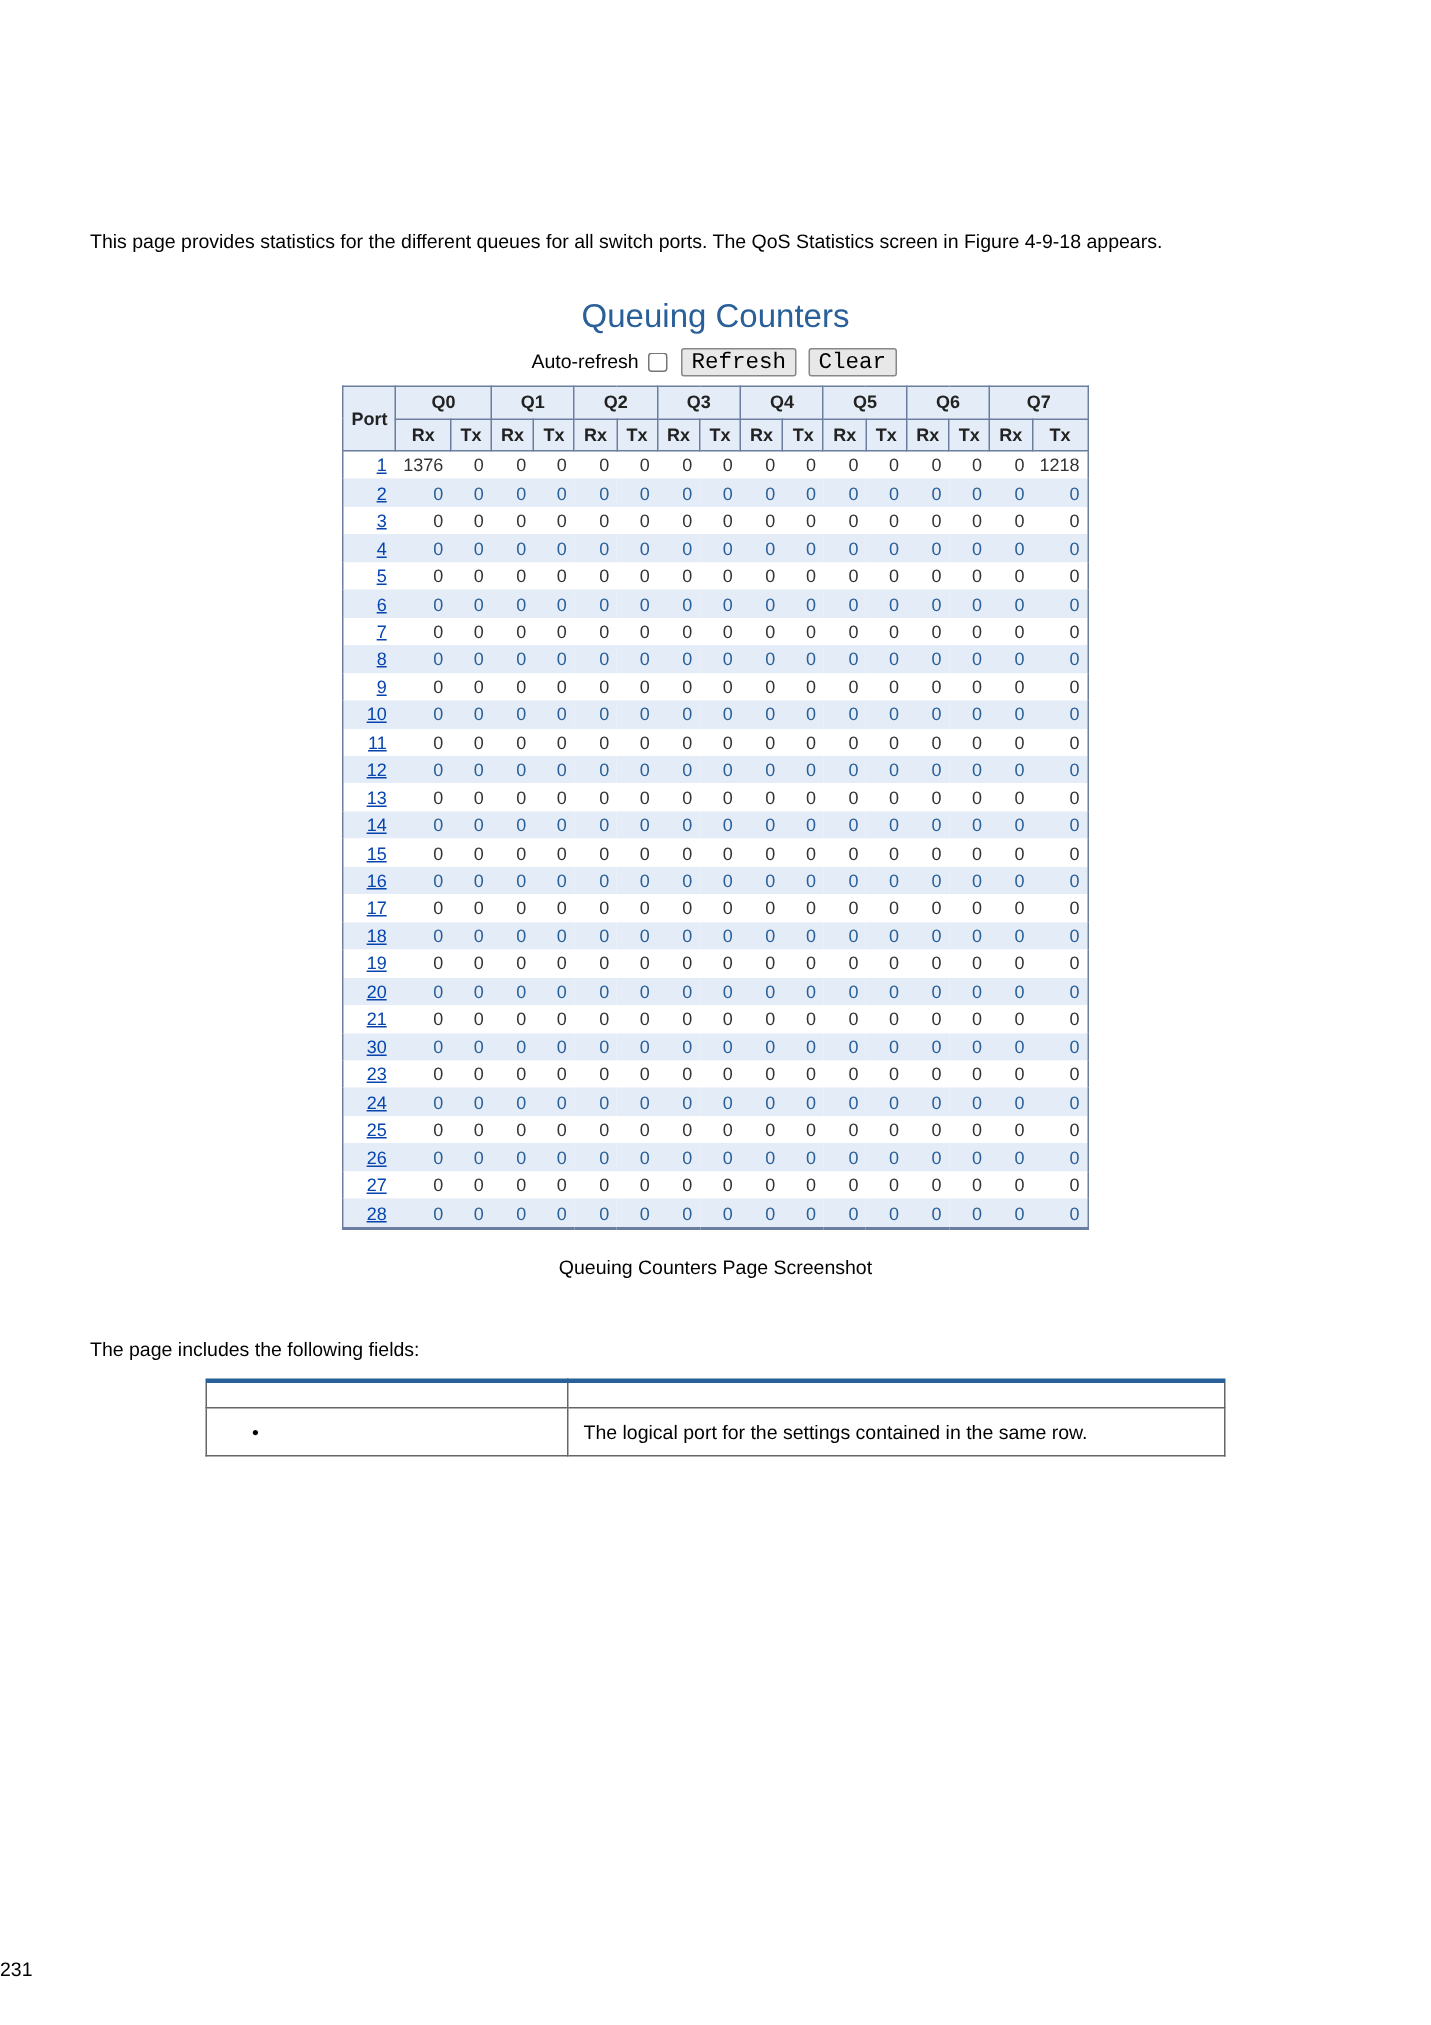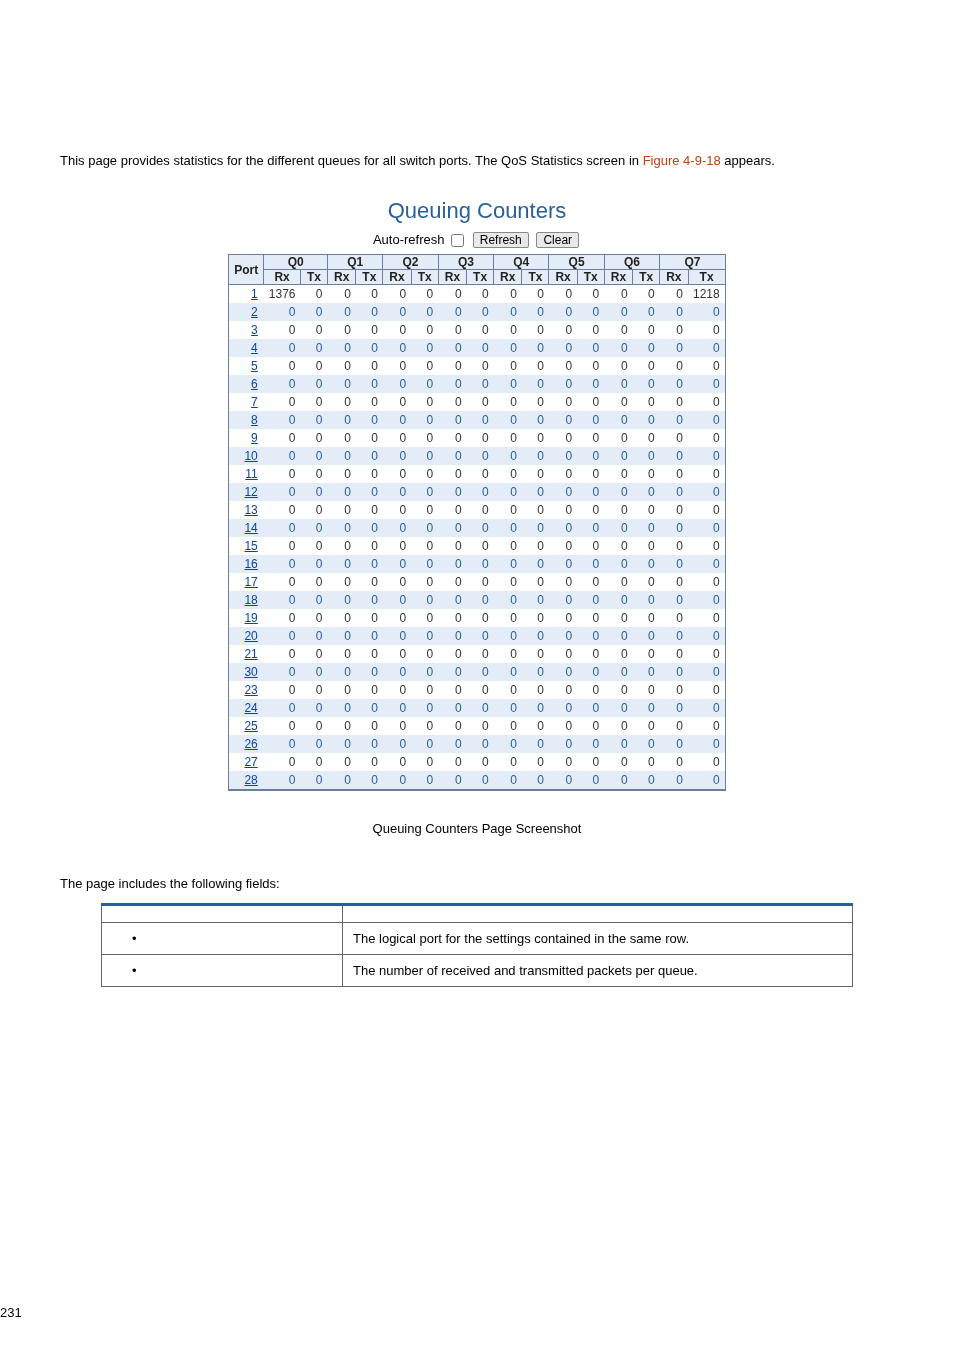--- a/index.html
+++ b/index.html
@@ -1,34 +1,34 @@
 <!DOCTYPE html>
 <html><head>
 <meta charset="utf-8">
 <style>
   html,body{margin:0;padding:0;font-family:Arial,Helvetica,sans-serif;font-size:13px;color:#000;background:#fff}
   .page{width:954px;min-height:1350px;margin:0 auto;position:relative;padding:140px 60px 0 60px;box-sizing:border-box}
   .intro{font-size:13px;margin-bottom:30px}
-  .intro a{color:#c2410c;text-decoration:none}
+  .intro a{color:#000000;text-decoration:none}
   .qc-title{font-family:Arial,Helvetica,sans-serif;font-size:22px;font-weight:normal;color:#2a6099;text-align:center;margin:0 0 8px 0}
   .toolbar{text-align:center;margin-bottom:6px;font-size:13px}
   .toolbar input[type=checkbox]{vertical-align:middle;margin:0 3px}
-  .toolbar button{font-family:Liberation Sans, sans-serif;font-size:12px;padding:0 6px;margin:0 2px;border:1px solid #888;background:#e8e8e8;border-radius:2px}
+  .toolbar button{font-family:Liberation Mono, monospace;font-size:15px;padding:0 6px;margin:0 2px;border:1px solid #888;background:#e8e8e8;border-radius:2px}
   .qc-wrap{display:flex;justify-content:center;margin-bottom:30px}
   table.qc{border-collapse:collapse;font-size:12px;color:#333;border:1px solid #6b7ea0;border-bottom: 2px solid #6b7ea0;}
   table.qc th{background:#e4ecf7;border:1px solid #6b7ea0;font-weight:bold;color:#222;padding:0 6px;text-align:center;font-size:12px}
-  table.qc th.port{padding:0 5px}
+  table.qc th.port{padding:14px 5px}
   table.qc td{padding:1px 5px;text-align:right;border:none;font-size:12px;line-height:16px}
   table.qc td.port{text-align:right;padding-right:6px}
   table.qc td.port a{color:#0645AD;text-decoration:underline}
   table.qc tbody tr.even td{background:#e4ecf7;color:#2a6099}
   table.qc tbody tr.odd td{background:#fff;color:#333}
   .caption{text-align:center;font-size:13px;margin:18px 0 40px 0}
   .fields-intro{font-size:13px;margin-bottom:12px}
-  table.fields{border-collapse:collapse;width:752px;margin:0 auto}
+  table.fields{border-collapse:collapse;width:680px;margin:0 auto}
   table.fields th,table.fields td{border:1px solid #666;font-size:13px;padding:8px 10px;text-align:left;vertical-align:middle}
   table.fields thead tr{border-top:3px solid #2a6099}
   table.fields td.obj{width:200px;padding-left:30px}
   table.fields td.obj::before{content:"\2022";margin-right:14px}
   .pagenum{position:absolute;bottom:30px;left:0;right:0;text-align:left;font-size:13px}
 </style>
 </head>
 <body>
 
 <div class="page">
@@ -625,22 +625,18 @@
       <tr>
         <th></th>
         <th></th>
       </tr>
     </thead>
     <tbody id="fields-body">
         <tr>
           <td class="obj"></td>
           <td>The logical port for the settings contained in the same row.</td>
         </tr>
-        <tr>
-          <td class="obj"></td>
-          <td>The number of received and transmitted packets per queue.</td>
-        </tr>
       </tbody>
   </table>
 
   <div class="pagenum">231</div>
 
 </div>
 
 </body></html>

